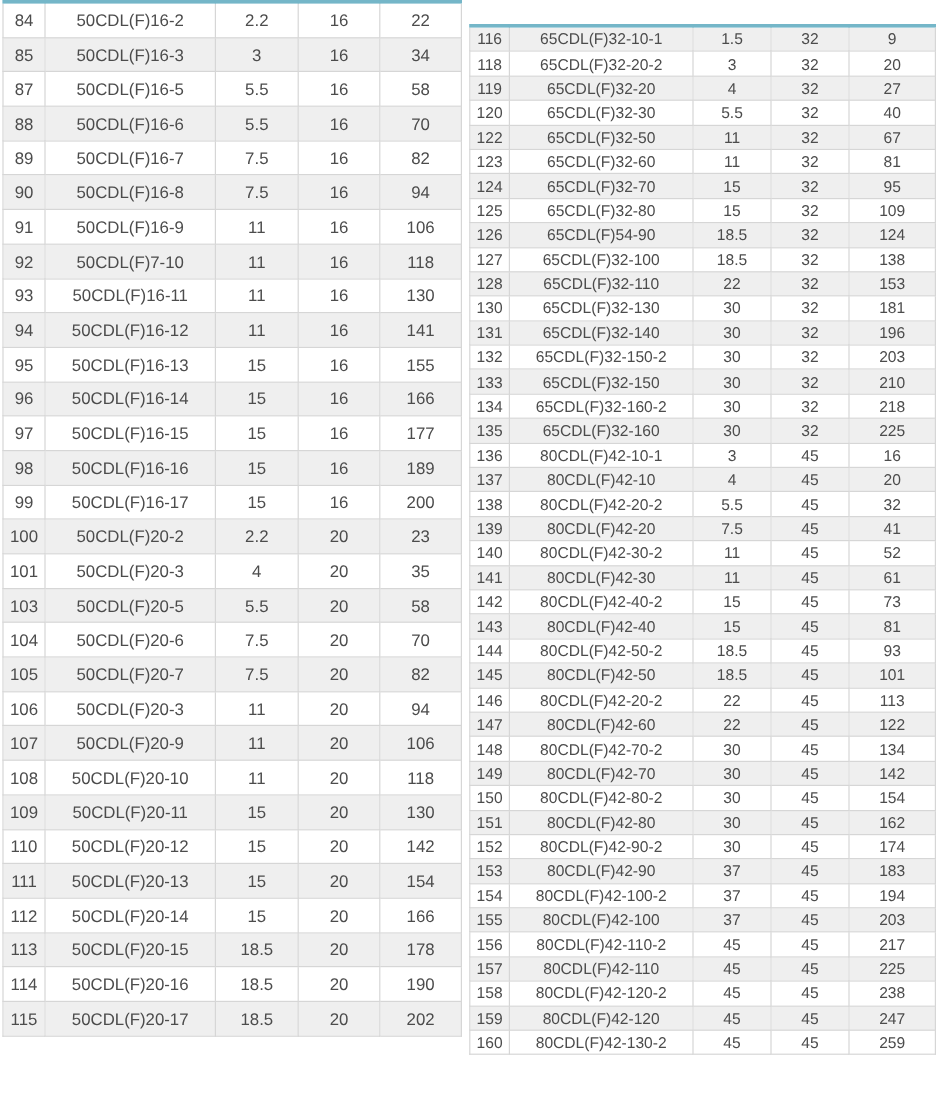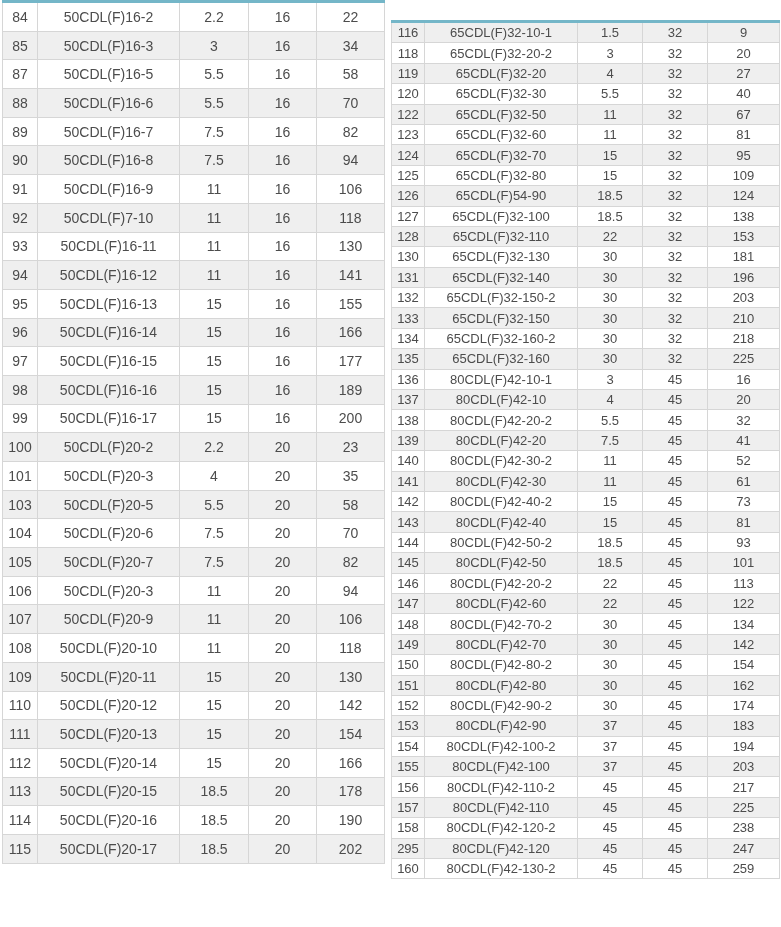--- a/index.html
+++ b/index.html
@@ -554,21 +554,21 @@
           <td>225</td>
         </tr>
         <tr>
           <td>158</td>
           <td>80CDL(F)42-120-2</td>
           <td>45</td>
           <td>45</td>
           <td>238</td>
         </tr>
         <tr>
-          <td>295</td>
+          <td>159</td>
           <td>80CDL(F)42-120</td>
           <td>45</td>
           <td>45</td>
           <td>247</td>
         </tr>
         <tr>
           <td>160</td>
           <td>80CDL(F)42-130-2</td>
           <td>45</td>
           <td>45</td>

